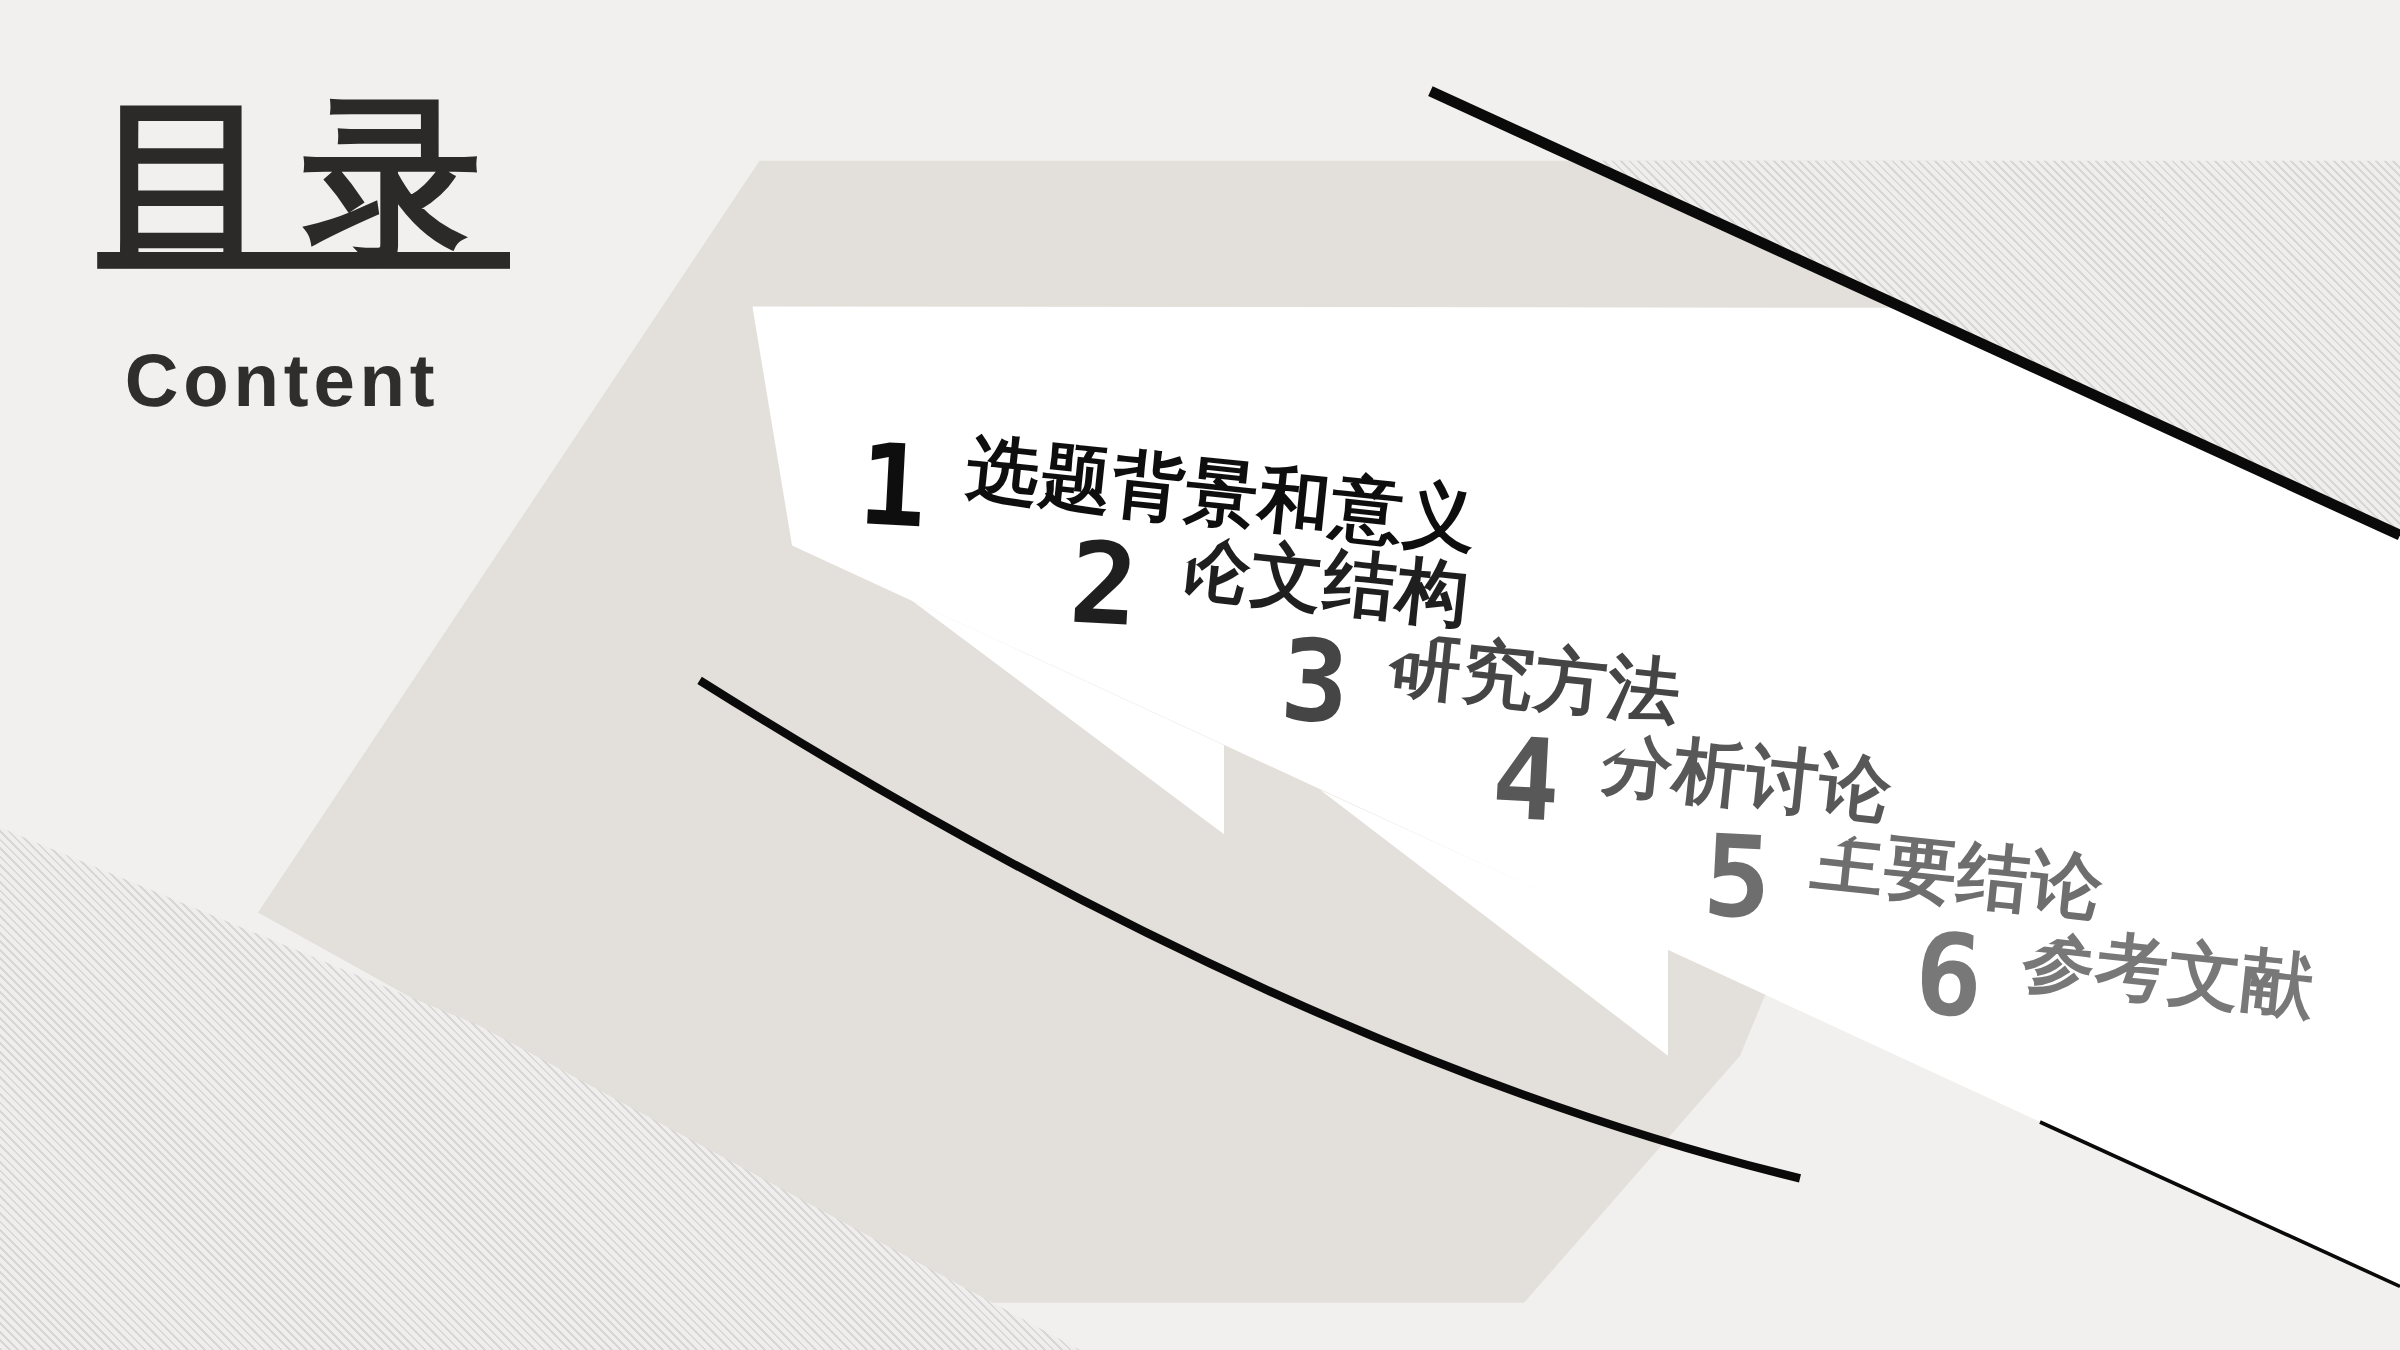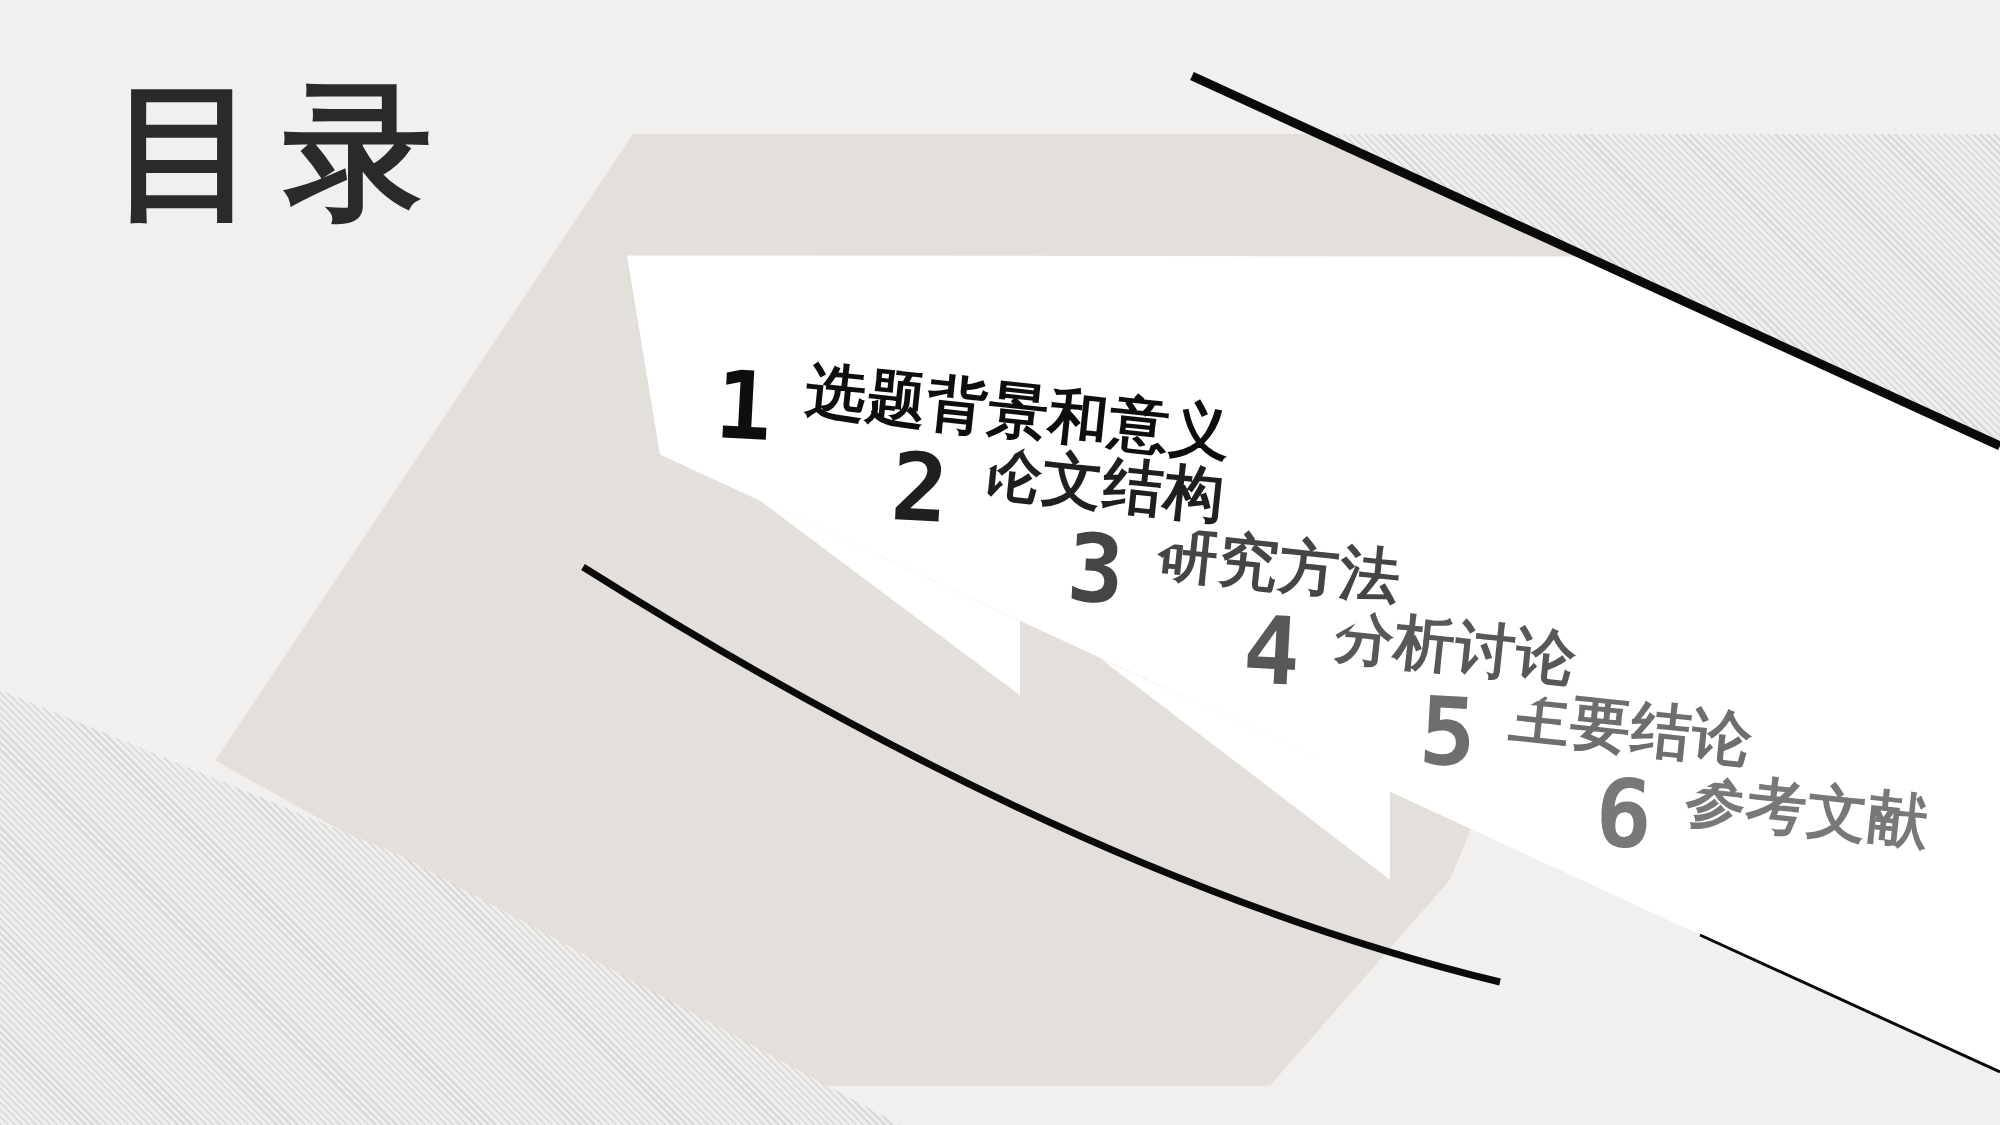--- a/index.html
+++ b/index.html
@@ -21,23 +21,23 @@
   .hatch-tr{clip-path:polygon(65.8% 11.9%, 100% 11.9%, 100% 39.6%);}
   .white-band{
     background:#ffffff;
     clip-path:polygon(31.35% 22.7%, 79.3% 22.8%, 100% 39.6%, 100% 95.4%, 33% 40.4%);
   }
   .tooth-a{background:#ffffff;clip-path:polygon(38% 44.5%, 51% 61.8%, 51% 55.2%);}
   .tooth-b{background:#ffffff;clip-path:polygon(55% 58.5%, 69.5% 78.2%, 69.5% 70.3%);}
   svg.lines{position:absolute;inset:0;pointer-events:none;}
   
   .title-cn{
-    position:absolute;left:112px;top:78px;
+    position:absolute;left:81px;top:78px;
     font-size:148px;font-weight:700;letter-spacing:24px;line-height:1.0;
-    color:#2b2a28;white-space:nowrap;
+    color:#2b2a28;white-space:nowrap;text-decoration:underline;
   }
   .title-en{
     position:absolute;left:104px;top:282px;
     font-size:62px;font-weight:700;letter-spacing:4px;
     color:#2f2e2c;white-space:nowrap;
   }
   
   .toc-item{position:absolute;width:620px;height:130px;cursor:pointer;}
   .toc-num{
     position:absolute;left:0;top:6px;
@@ -67,20 +67,21 @@
   <div class="shape tooth-a"></div>
   <div class="shape tooth-b"></div>
 
   <svg class="lines" width="2000" height="1125" viewBox="0 0 2000 1125">
     <path d="M1192 76 L2000 446" stroke="#0a0a0a" stroke-width="9" fill="none"></path>
     <path d="M583 567 Q1080 880 1500 982" stroke="#0a0a0a" stroke-width="7" fill="none"></path>
     <path d="M1700 935 L2000 1072" stroke="#0a0a0a" stroke-width="3" fill="none"></path>
   </svg>
 
   <div class="title-cn">目录</div>
+  <div class="title-en">Content</div>
 
   <div id="toc">
       <div class="toc-item" style="left: 718px; top: 352px;">
         <span class="toc-num" style="color: rgb(14, 14, 14);">1</span>
         <span class="toc-label" style="color: rgb(14, 14, 14);">选题背景和意义</span>
       </div>
       <div class="toc-item" style="left: 894px; top: 433.5px;">
         <span class="toc-num" style="color: rgb(31, 31, 31);">2</span>
         <span class="toc-label cut" style="color: rgb(31, 31, 31);">论文结构</span>
       </div>

